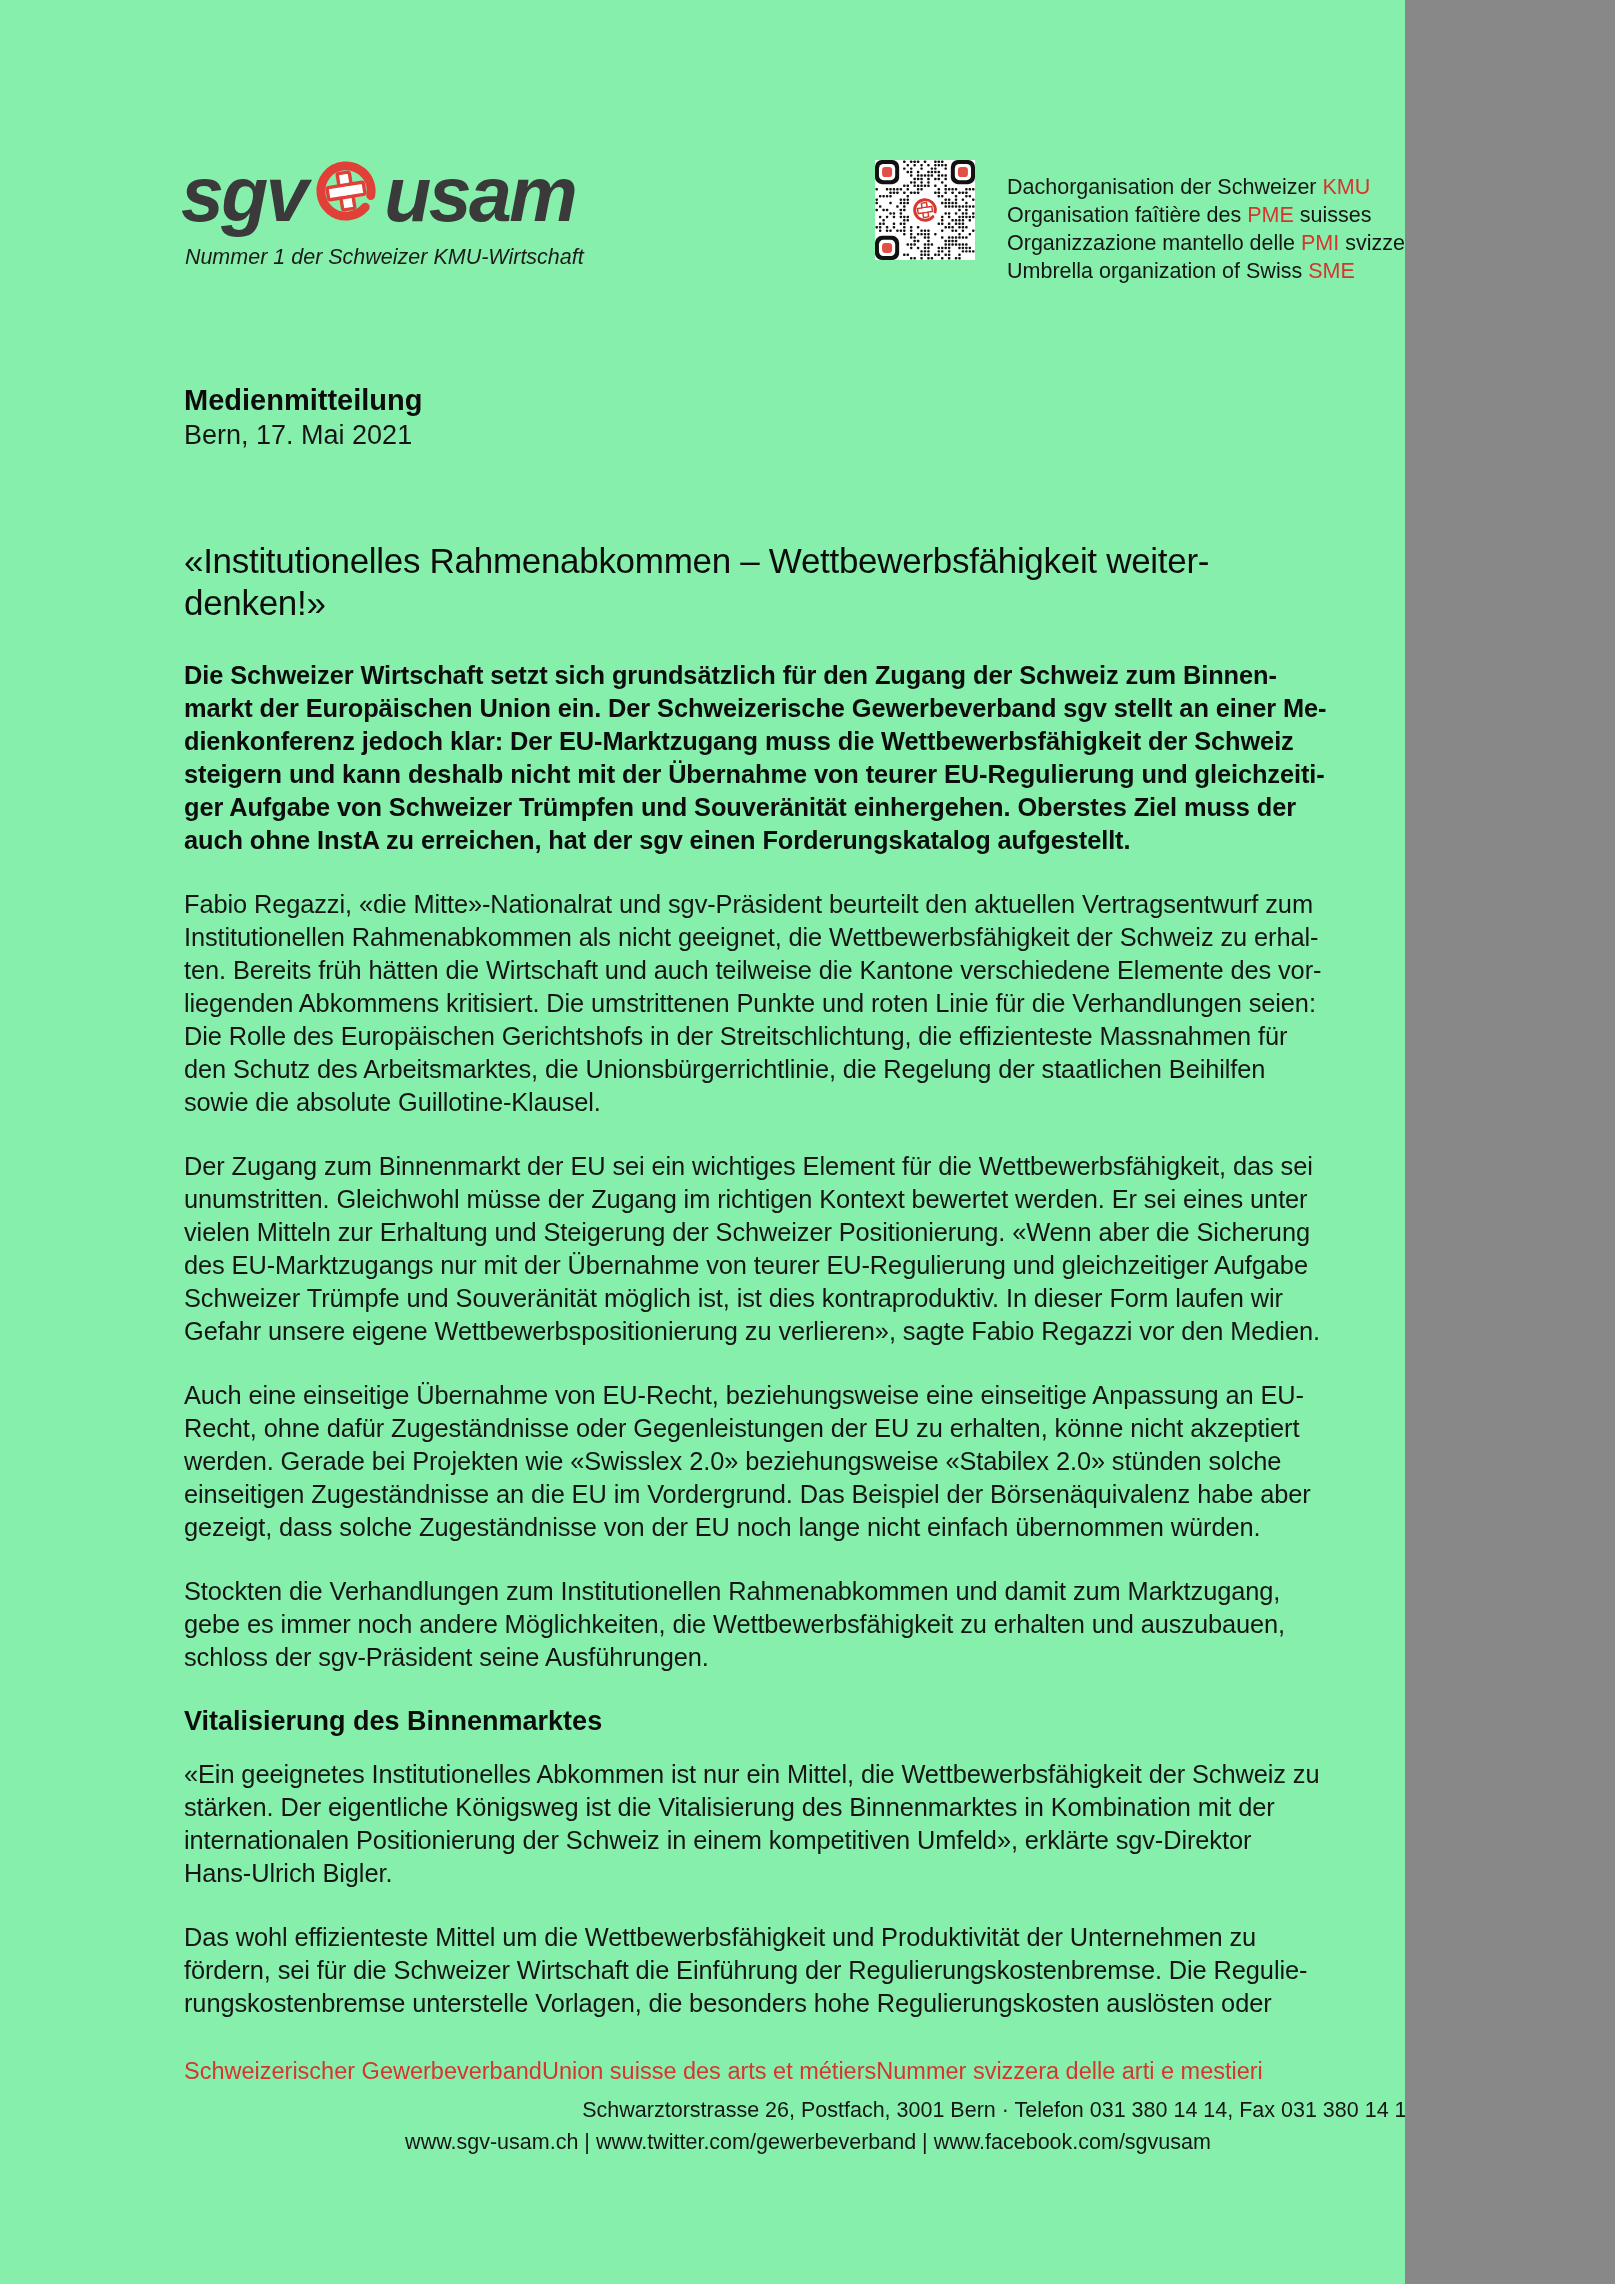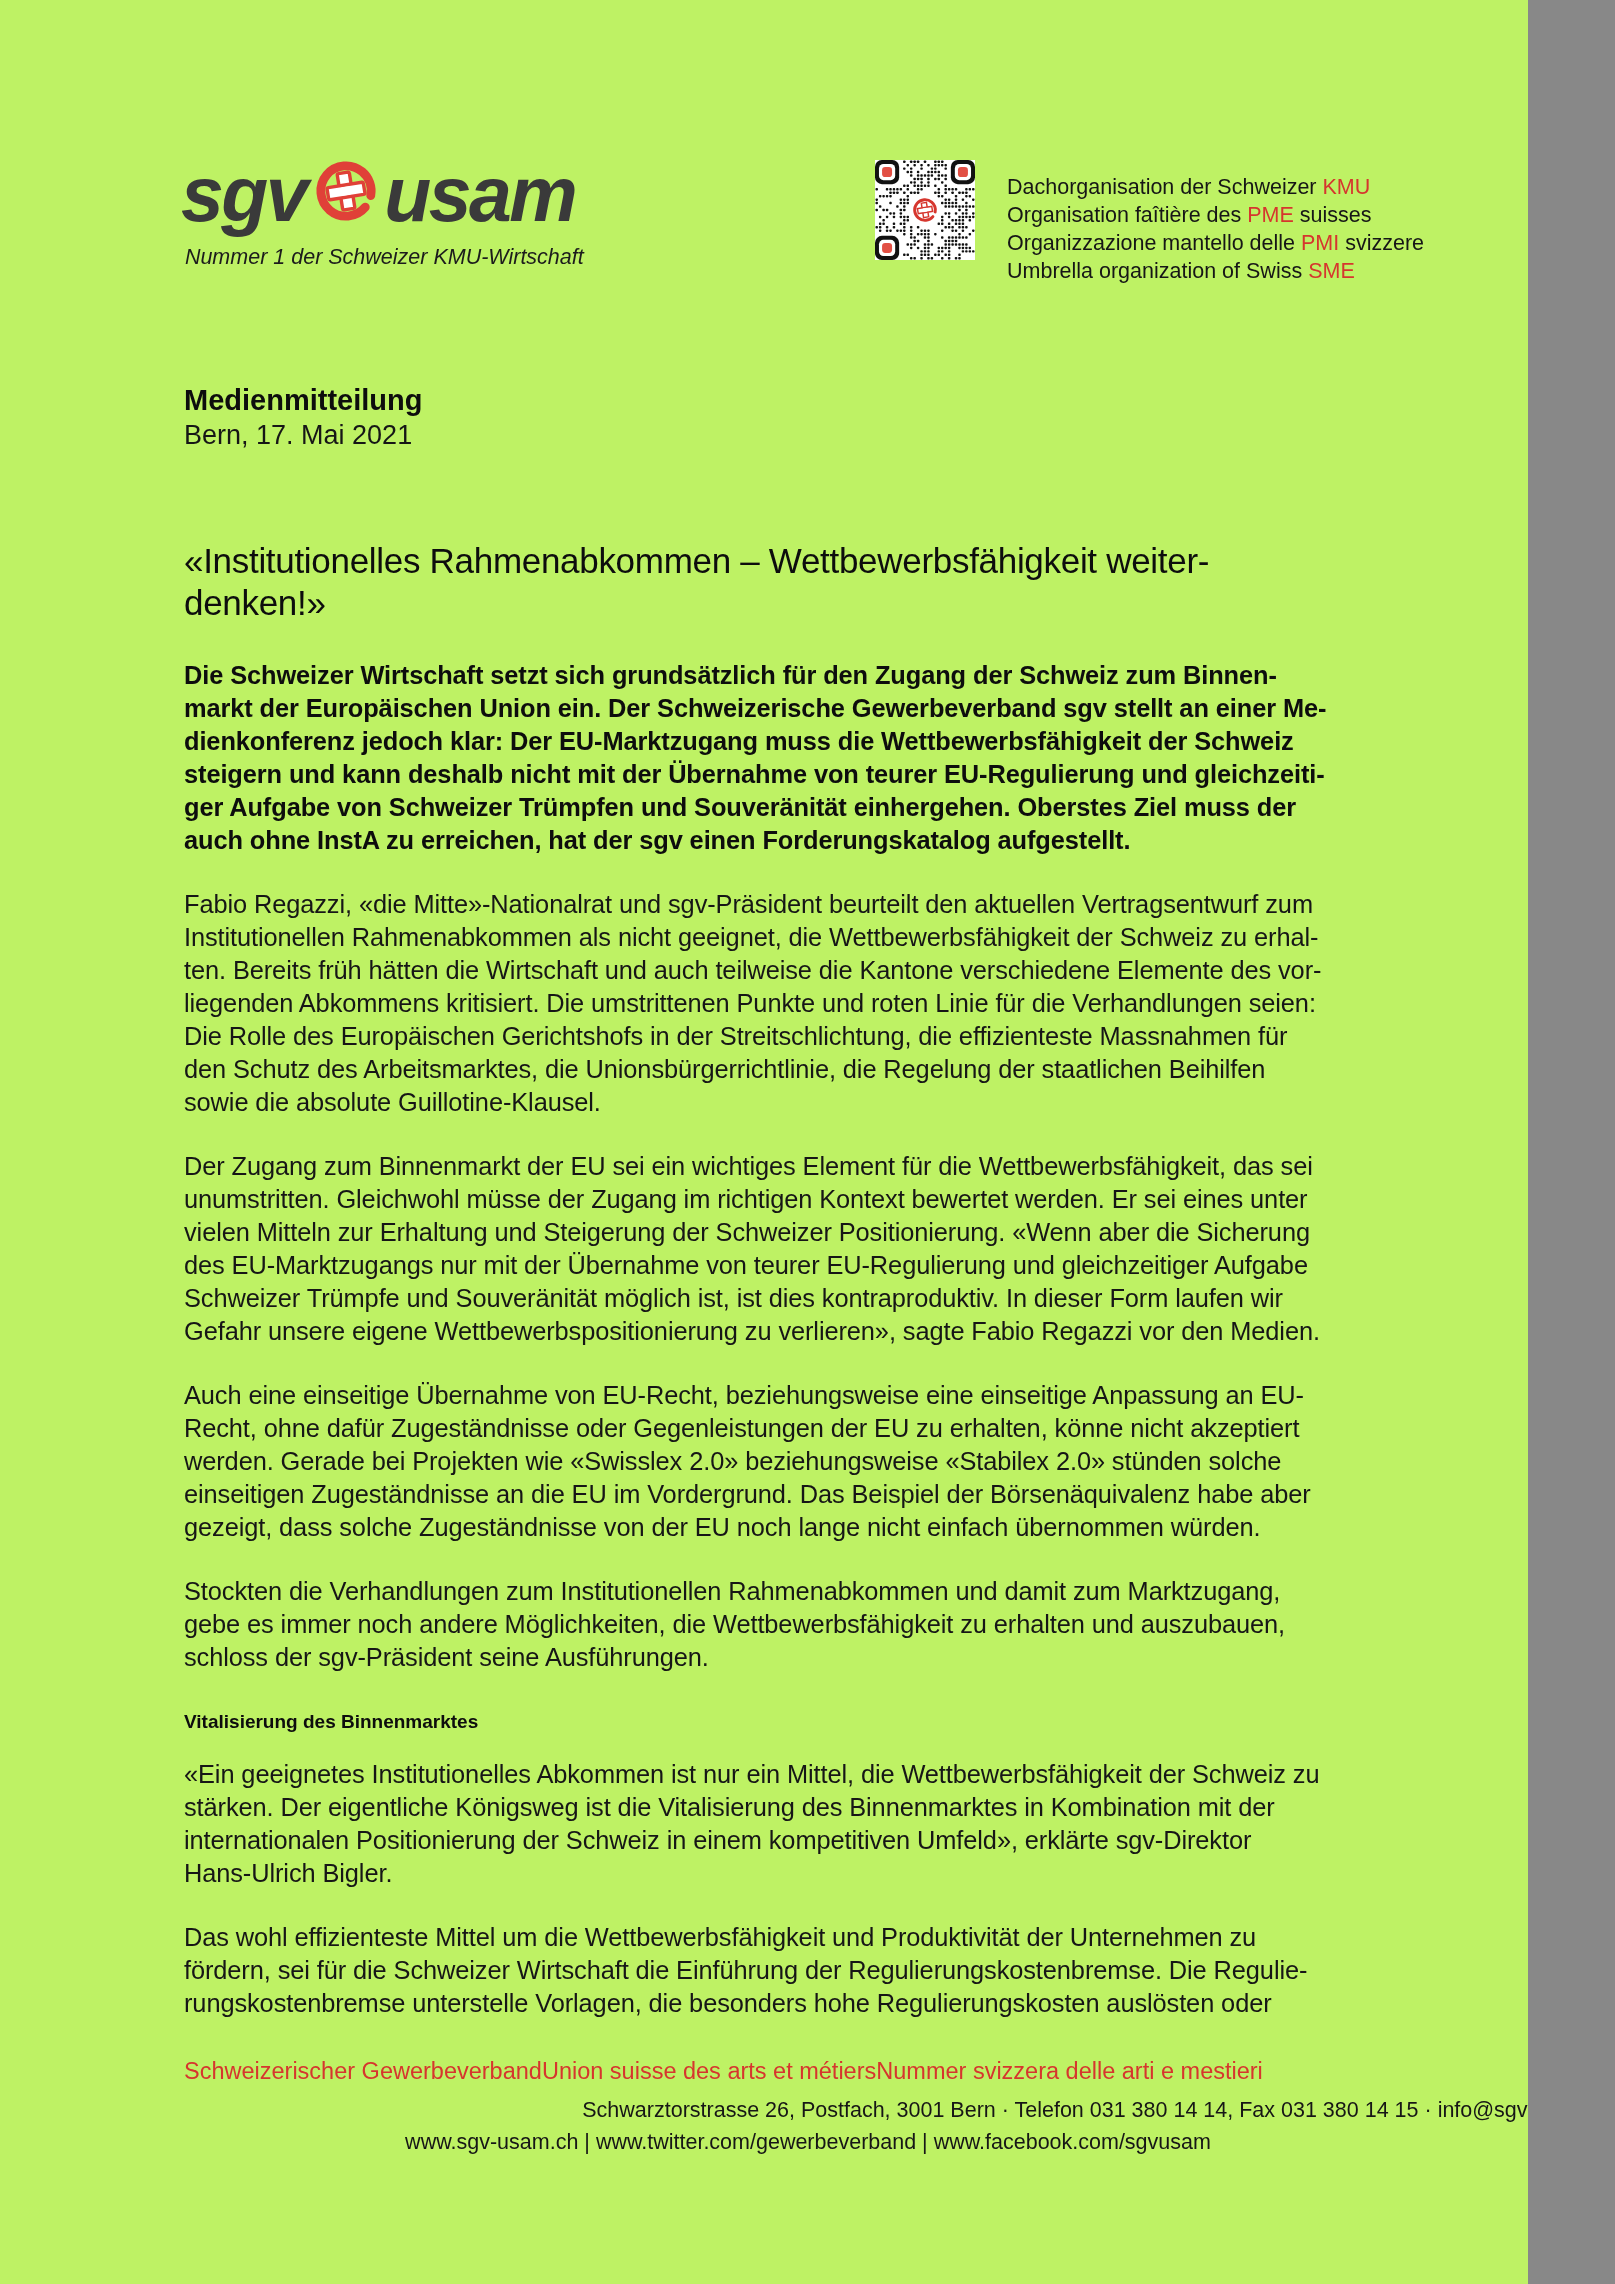--- a/index.html
+++ b/index.html
@@ -1,19 +1,19 @@
 <!DOCTYPE html>
 <html style="font-size:10.4px"><head>
 <meta charset="utf-8">
 <style>
   html,body{margin:0;padding:0;background:#888;}
   #page{
     position:relative;
-    width:1528px;height:2284px;
-    background:#bef264;
+    width:1405px;height:2284px;
+    background:#86efac;
     font-family:"Liberation Sans", sans-serif;
     color:#111;
     overflow:hidden;
   }
   
   #logo-block{position:absolute;left:181px;top:156px;}
   #logo-line{display:flex;align-items:center;}
   .logo-word{
     font-size:77px;font-style:italic;font-weight:600;
     color:#3a3a3a;letter-spacing:-2.6px;line-height:1;
@@ -38,21 +38,21 @@
   
   #content{position:absolute;left:184px;top:540px;width:1297px;}
   #page-title{
     font-size:35px;font-weight:normal;line-height:42px;
     letter-spacing:-0.3px;color:#0d0d0d;margin-bottom:35px;
   }
   .para{font-size:25.4px;line-height:33px;letter-spacing:-0.1px;color:#161616;margin-bottom:31px;}
   .para.lead{font-weight:bold;color:#0d0d0d;margin-top:14px;}
   .para .line{white-space:pre;}
   .subheading{
-    font-size:19px;font-weight:bold;color:#0d0d0d;
+    font-size:27px;font-weight:bold;color:#0d0d0d;
     margin-top:10.4px;margin-bottom:19.6px;line-height:33px;
   }
   
   #footer-orgs{
     position:absolute;left:184px;top:2058px;width:1247px;
     display:flex;justify-content:flex-start;
     font-size:23.5px;color:#d6362e;white-space:nowrap;
   }
   #footer-address{
     position:absolute;left:0;top:2098px;width:1616px;

